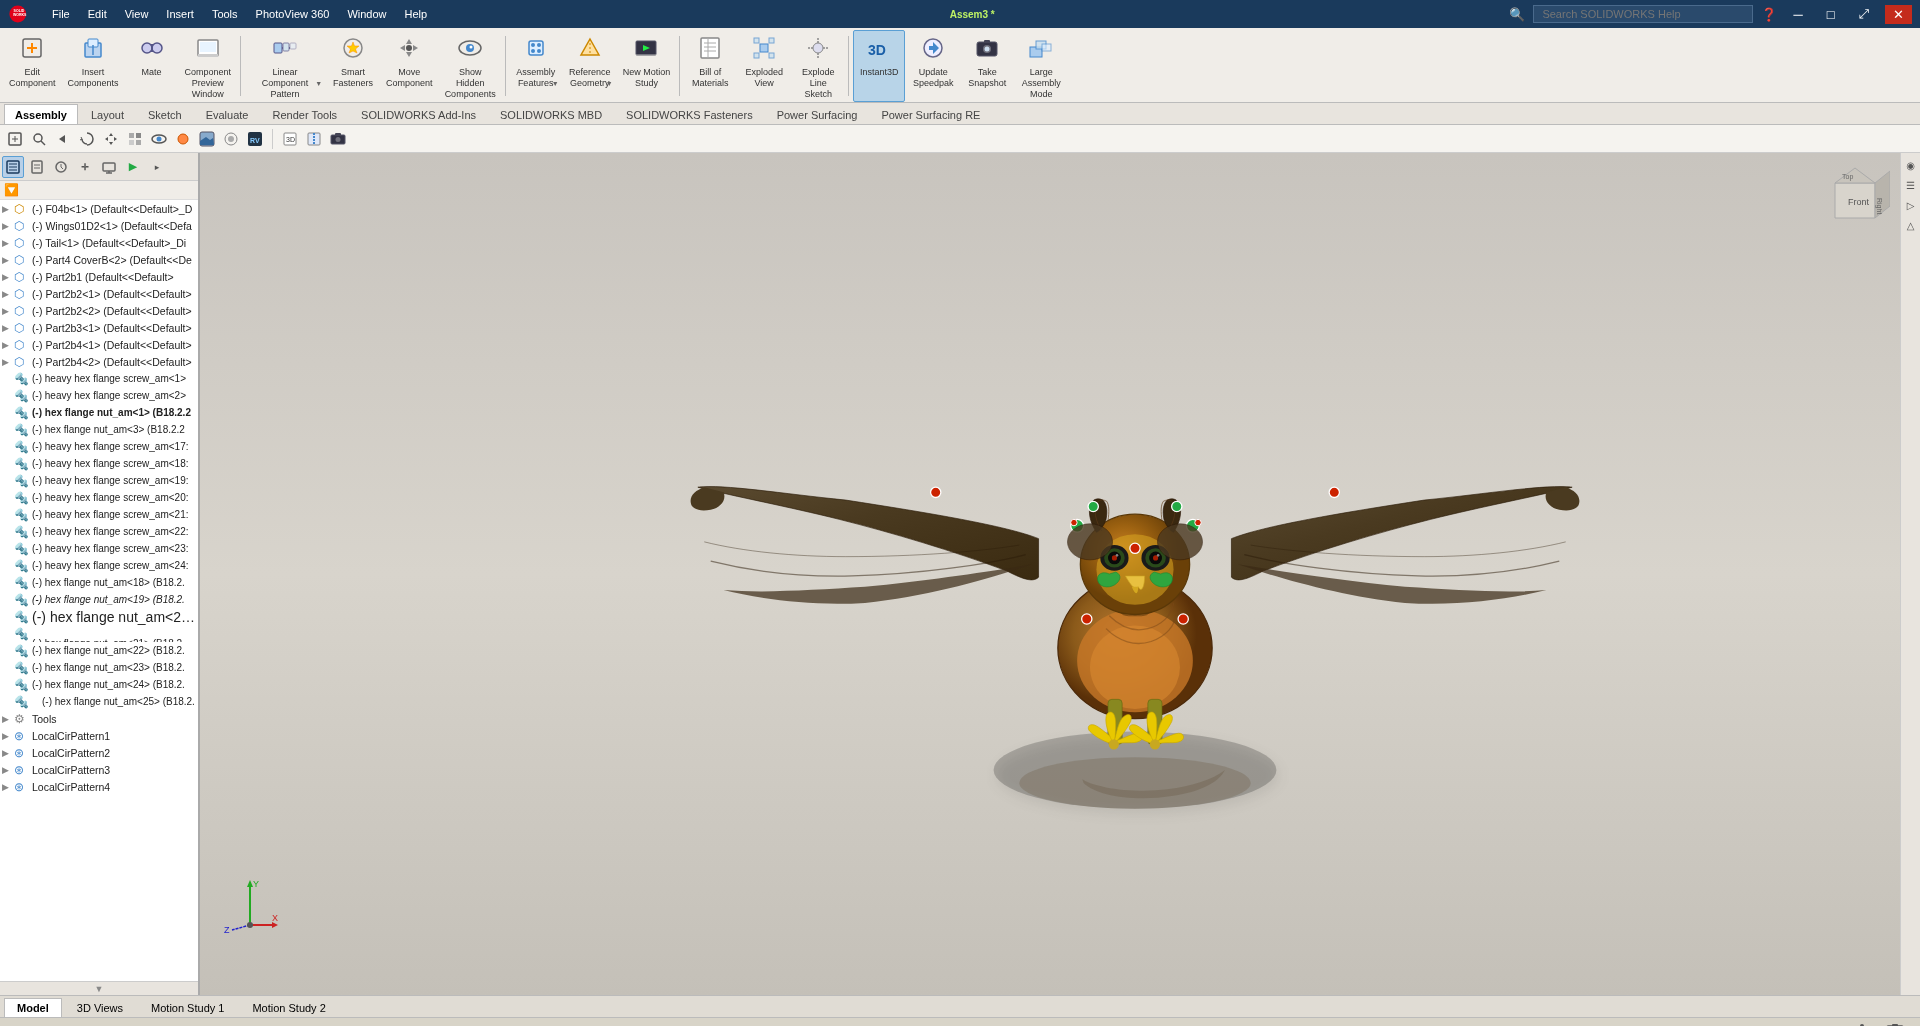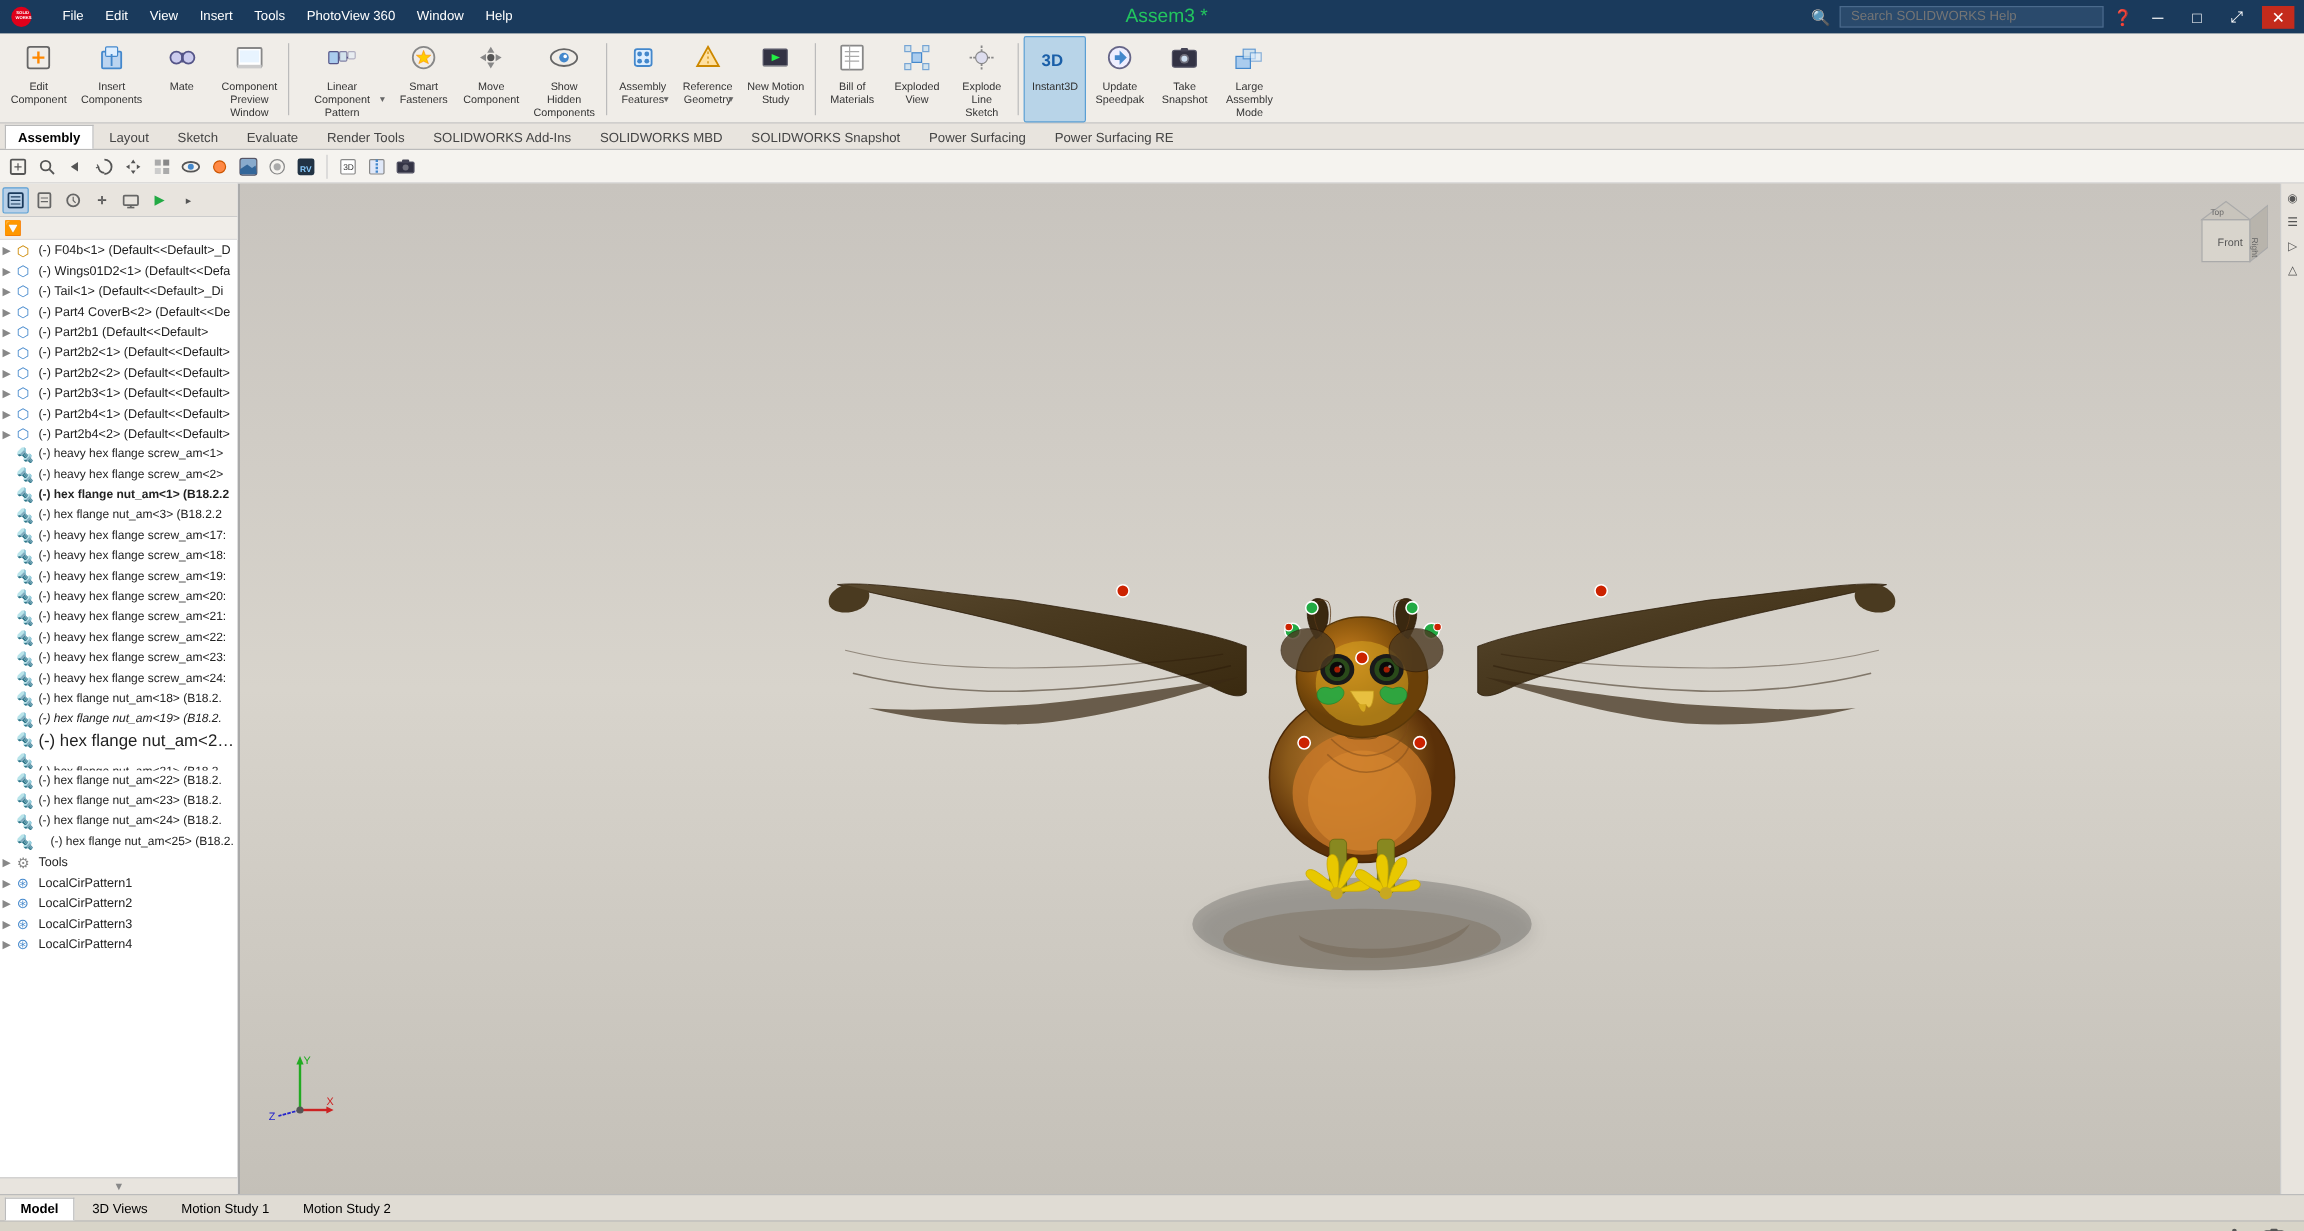--- a/index.html
+++ b/index.html
@@ -12,21 +12,21 @@
       display: flex;
       align-items: center;
       padding: 0 8px;
       color: white;
       justify-content: space-between;
     }
     #titlebar .left { display: flex; align-items: center; gap: 8px; }
     #titlebar .logo { width: 28px; height: 22px; }
     #titlebar .menus { display: flex; gap: 2px; }
     #titlebar .menus span { padding: 2px 8px; font-size: 11px; cursor: pointer; }
-    #titlebar .center { font-size: 16px; font-weight: normal; color: #22c55e; }
+    #titlebar .center { font-size: 10px; font-weight: bold; color: #bef264; }
     #titlebar .right { display: flex; align-items: center; gap: 8px; }
     #titlebar .search-box { background: #2a4a6c; border: 1px solid #4a6a8c; color: white; padding: 2px 8px; font-size: 11px; width: 220px; }
     .win-btn { color: white; cursor: pointer; padding: 2px 8px; font-size: 13px; }
 
     
     #toolbar {
       background: #f0ede8;
       border-bottom: 1px solid #bbb;
       display: flex;
       flex-direction: column;
@@ -474,21 +474,21 @@
 </div>
 
 <div id="tabs">
   <div class="tab active">Assembly</div>
   <div class="tab">Layout</div>
   <div class="tab">Sketch</div>
   <div class="tab">Evaluate</div>
   <div class="tab">Render Tools</div>
   <div class="tab">SOLIDWORKS Add-Ins</div>
   <div class="tab">SOLIDWORKS MBD</div>
-  <div class="tab">SOLIDWORKS Snapshot</div>
+  <div class="tab">SOLIDWORKS Fasteners</div>
   <div class="tab">Power Surfacing</div>
   <div class="tab">Power Surfacing RE</div>
 </div>
 
 <div id="subtoolbar">
   <div style="display:flex; gap:2px; align-items:center; width:100%;">
     <div class="sub-btn" title="Zoom to Fit">
       <svg width="16" height="16" viewBox="0 0 16 16">
           <rect x="2" y="2" width="12" height="12" rx="1" fill="none" stroke="#555" stroke-width="1.5"></rect>
           <path d="M5 8h6M8 5v6" stroke="#555" stroke-width="1"></path>

